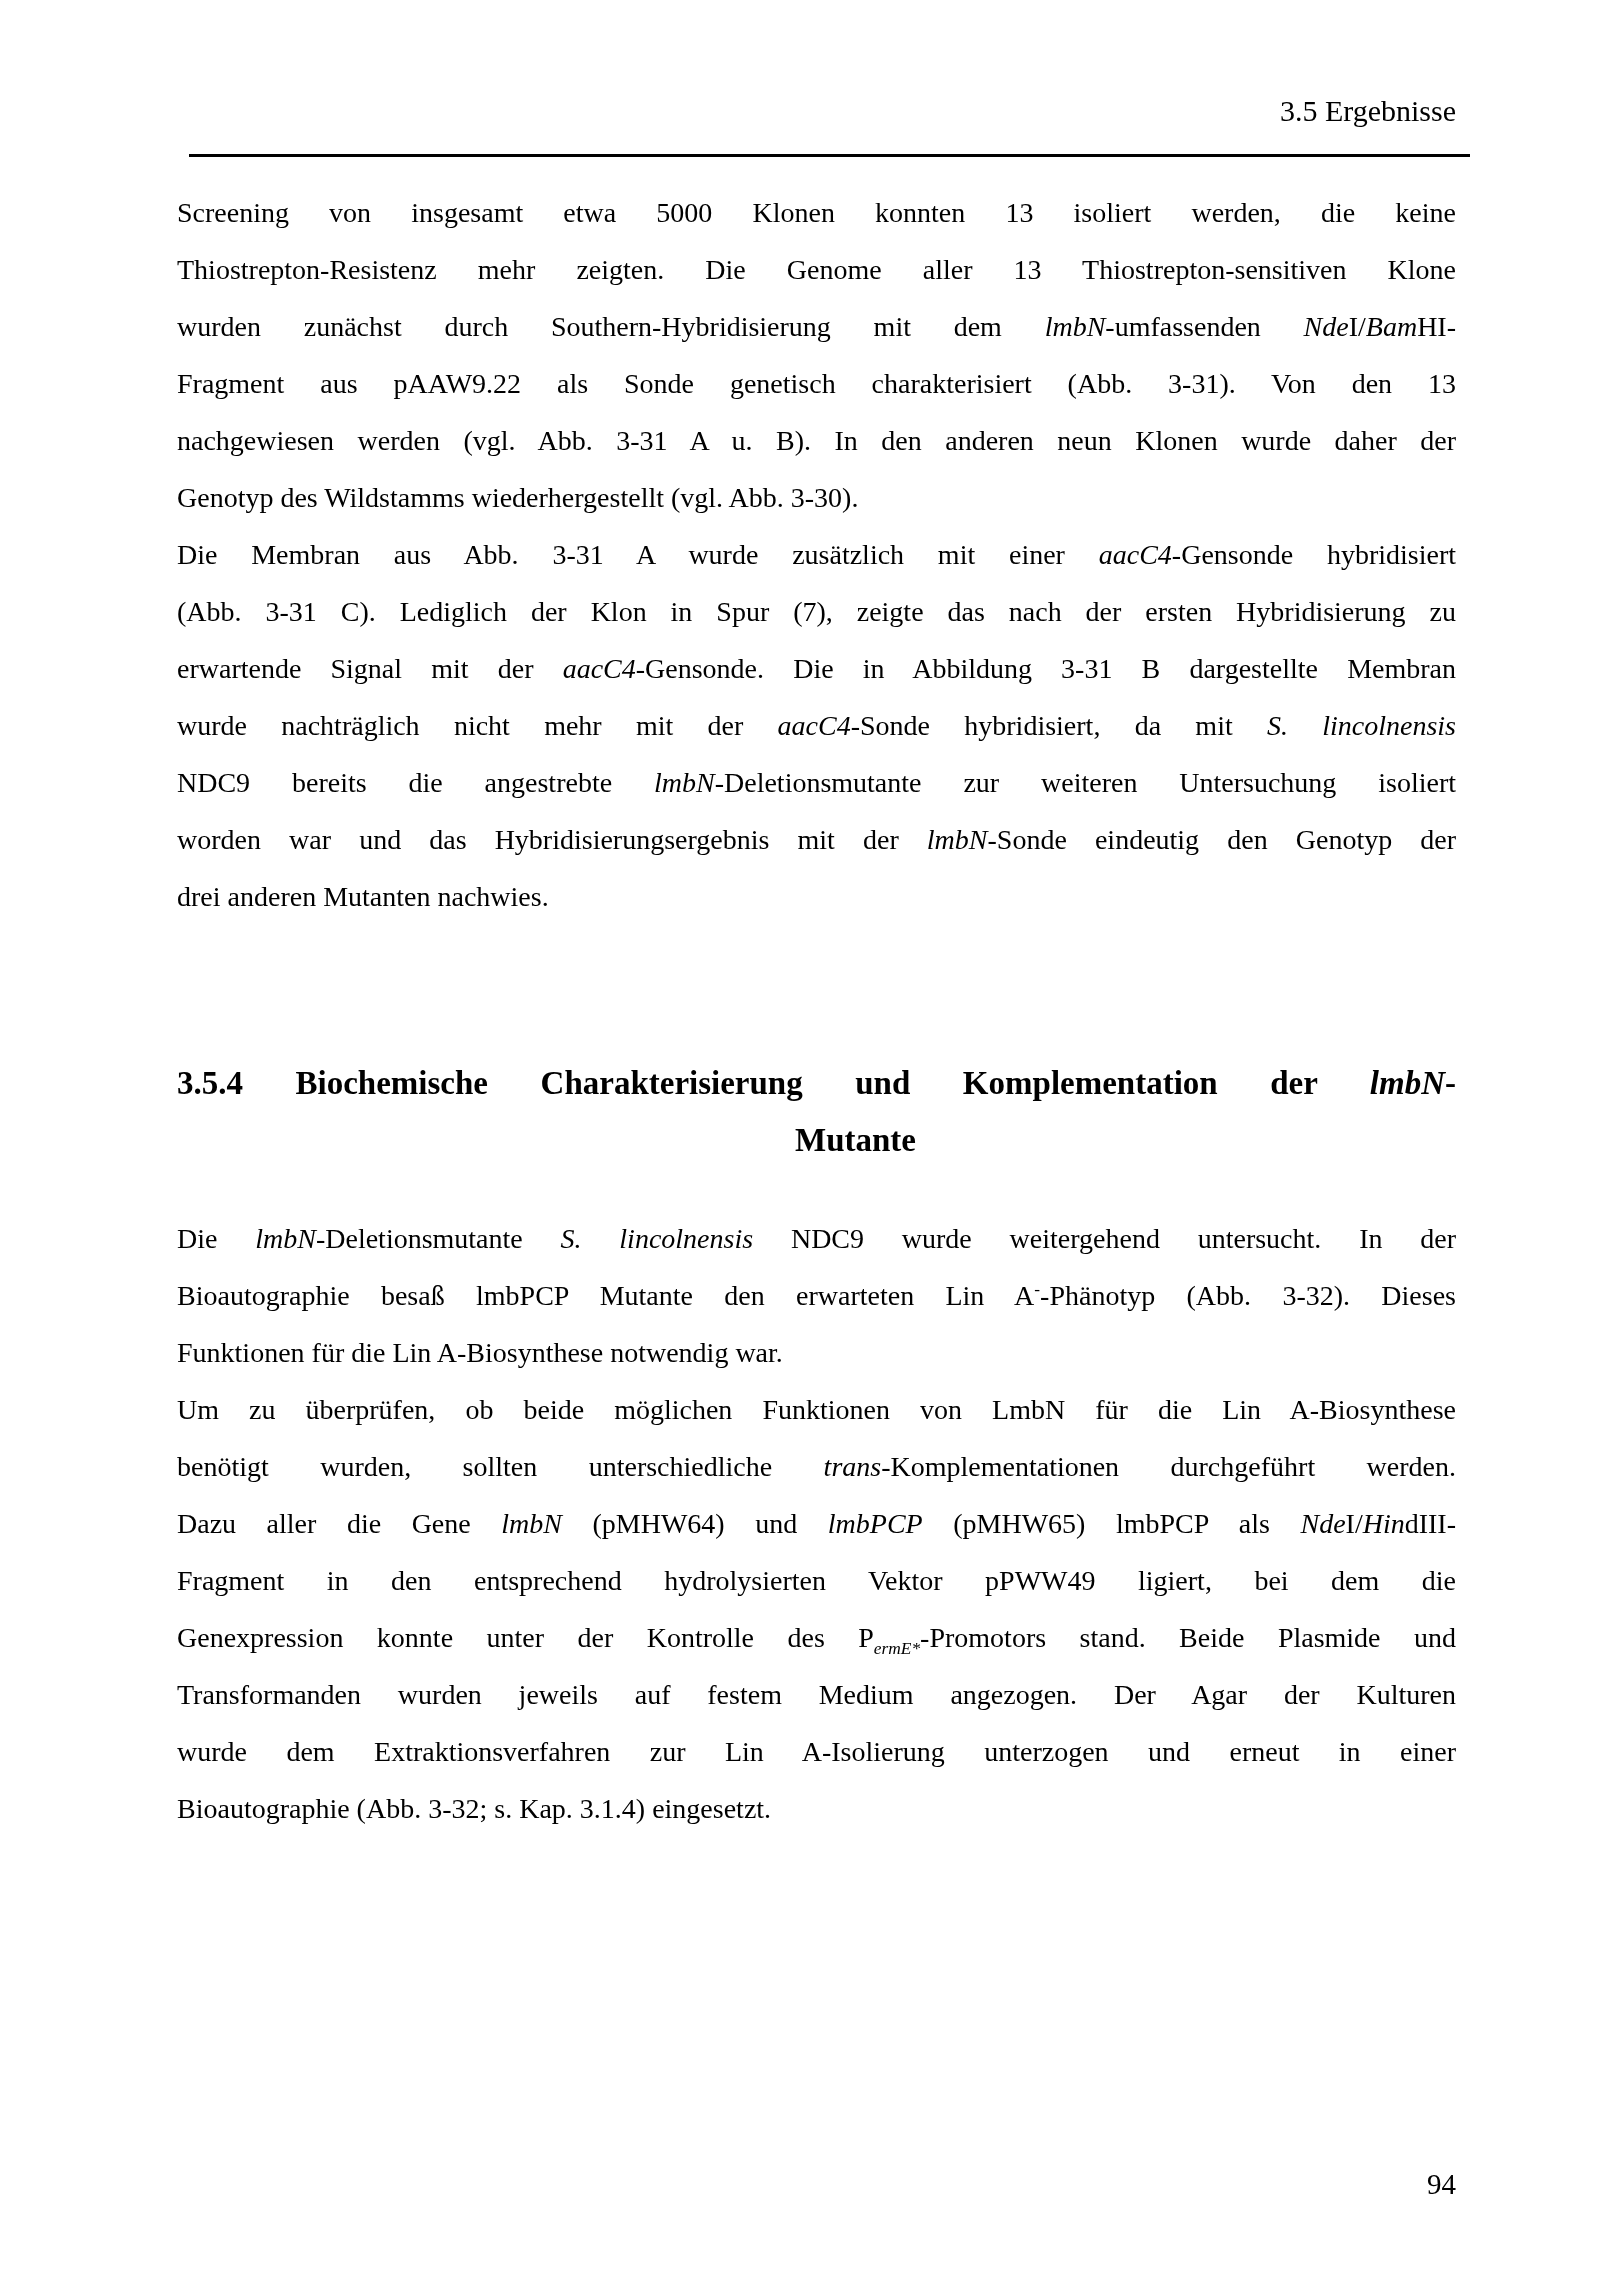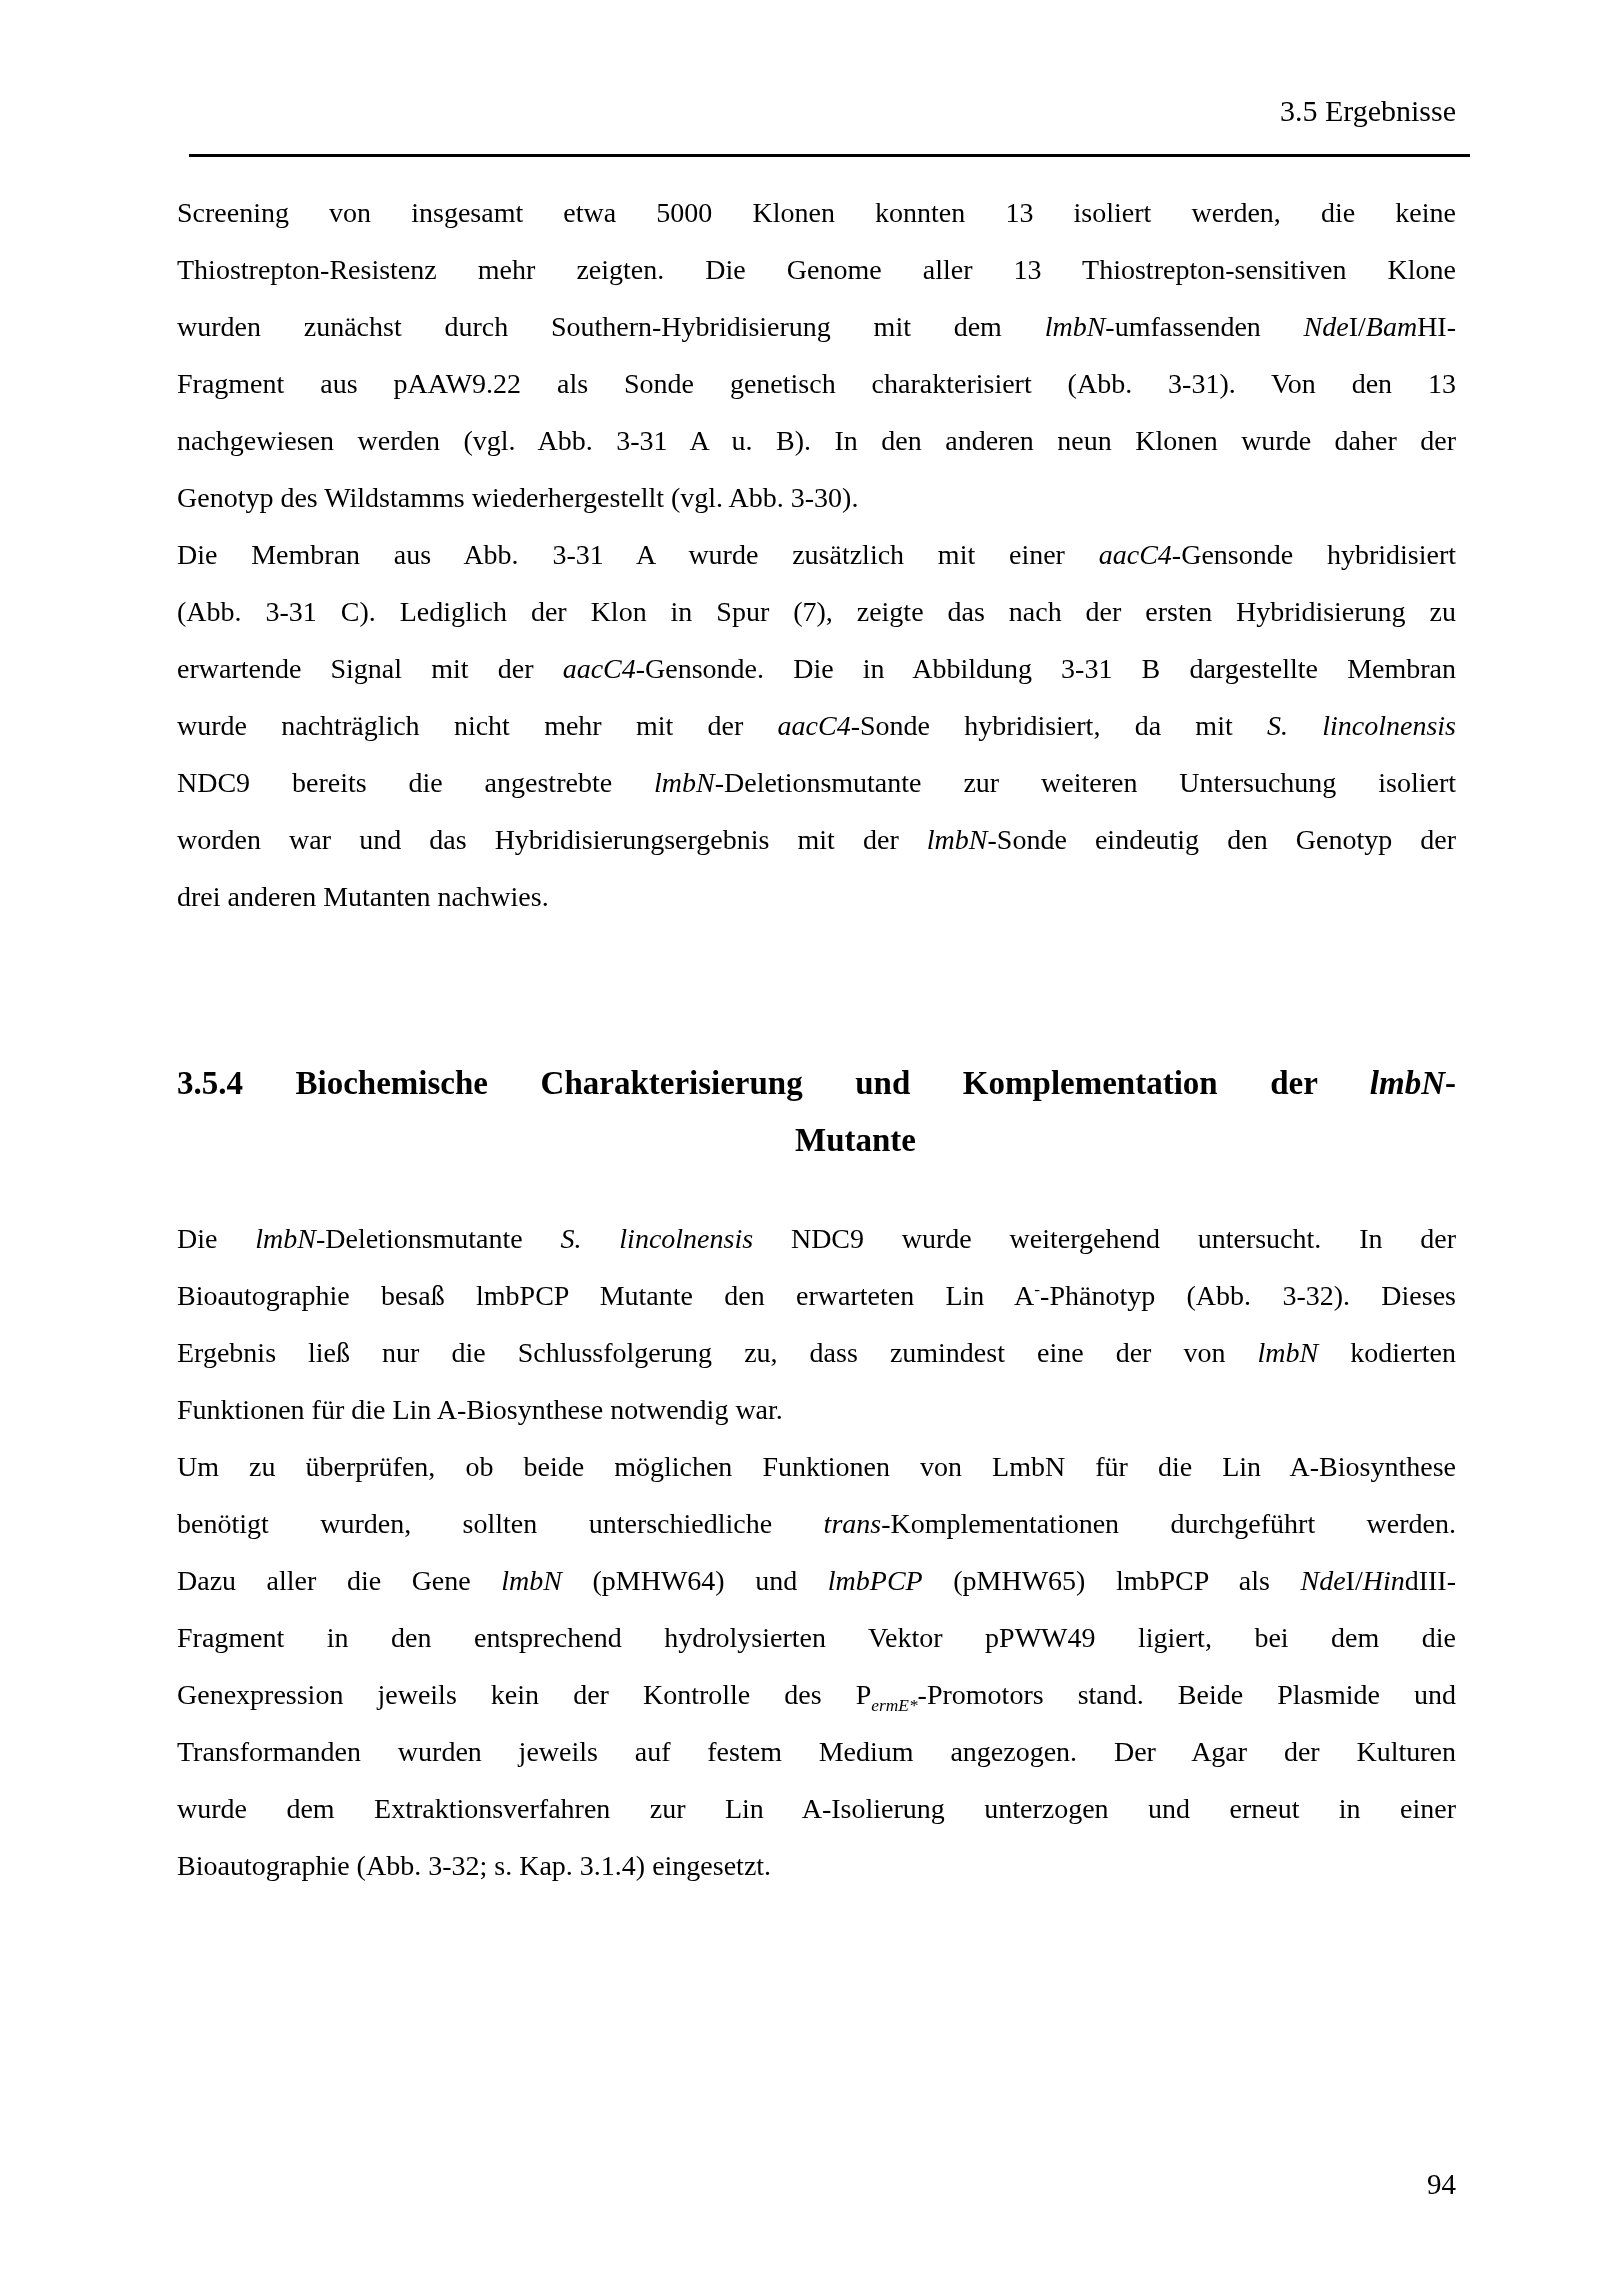--- a/index.html
+++ b/index.html
@@ -101,27 +101,26 @@
     </div>
 
   <div class="content-col section-heading">
     <div class="heading-line1"><span>3.5.4</span><span><span> Biochemische Charakterisierung und Komplementation der </span><i>lmbN</i><span>-</span></span></div>
     <div class="heading-line2">Mutante</div>
   </div>
 
   <div class="content-col text-block block-2">
       <div class="line"><span>Die </span><i>lmbN</i><span>-Deletionsmutante </span><i>S. lincolnensis</i><span> NDC9 wurde weitergehend untersucht. In der</span></div>
       <div class="line"><span>Bioautographie besaß lmbPCP Mutante den erwarteten Lin A</span><sup>-</sup><span>-Phänotyp (Abb. 3-32). Dieses</span></div>
-      <div class="line"><span>Ergebnis ließ nur die Schlussfolgerung zu, dass zumindest eine der von </span><i>lmbN</i><span> kodierten</span></div>
       <div class="line line-last"><span>Funktionen für die Lin A-Biosynthese notwendig war.</span></div>
       <div class="line"><span>Um zu überprüfen, ob beide möglichen Funktionen von LmbN für die Lin A-Biosynthese</span></div>
       <div class="line"><span>benötigt wurden, sollten unterschiedliche </span><i>trans</i><span>-Komplementationen durchgeführt werden.</span></div>
       <div class="line"><span>Dazu aller die Gene </span><i>lmbN</i><span> (pMHW64) und </span><i>lmbPCP</i><span> (pMHW65) lmbPCP als </span><i>Nde</i><span>I/</span><i>Hin</i><span>dIII-</span></div>
       <div class="line"><span>Fragment in den entsprechend hydrolysierten Vektor pPWW49 ligiert, bei dem die</span></div>
-      <div class="line"><span>Genexpression jeweils kein der Kontrolle des P</span><sub><i>ermE*</i></sub><span>-Promotors stand. Beide Plasmide und</span></div>
+      <div class="line"><span>Genexpression konnte unter der Kontrolle des P</span><sub><i>ermE*</i></sub><span>-Promotors stand. Beide Plasmide und</span></div>
       <div class="line"><span>Transformanden wurden jeweils auf festem Medium angezogen. Der Agar der Kulturen</span></div>
       <div class="line"><span>wurde dem Extraktionsverfahren zur Lin A-Isolierung unterzogen und erneut in einer</span></div>
       <div class="line line-last"><span>Bioautographie (Abb. 3-32; s. Kap. 3.1.4) eingesetzt.</span></div>
     </div>
 
   <div class="content-col page-number">94</div>
 
 </div>
 
 

